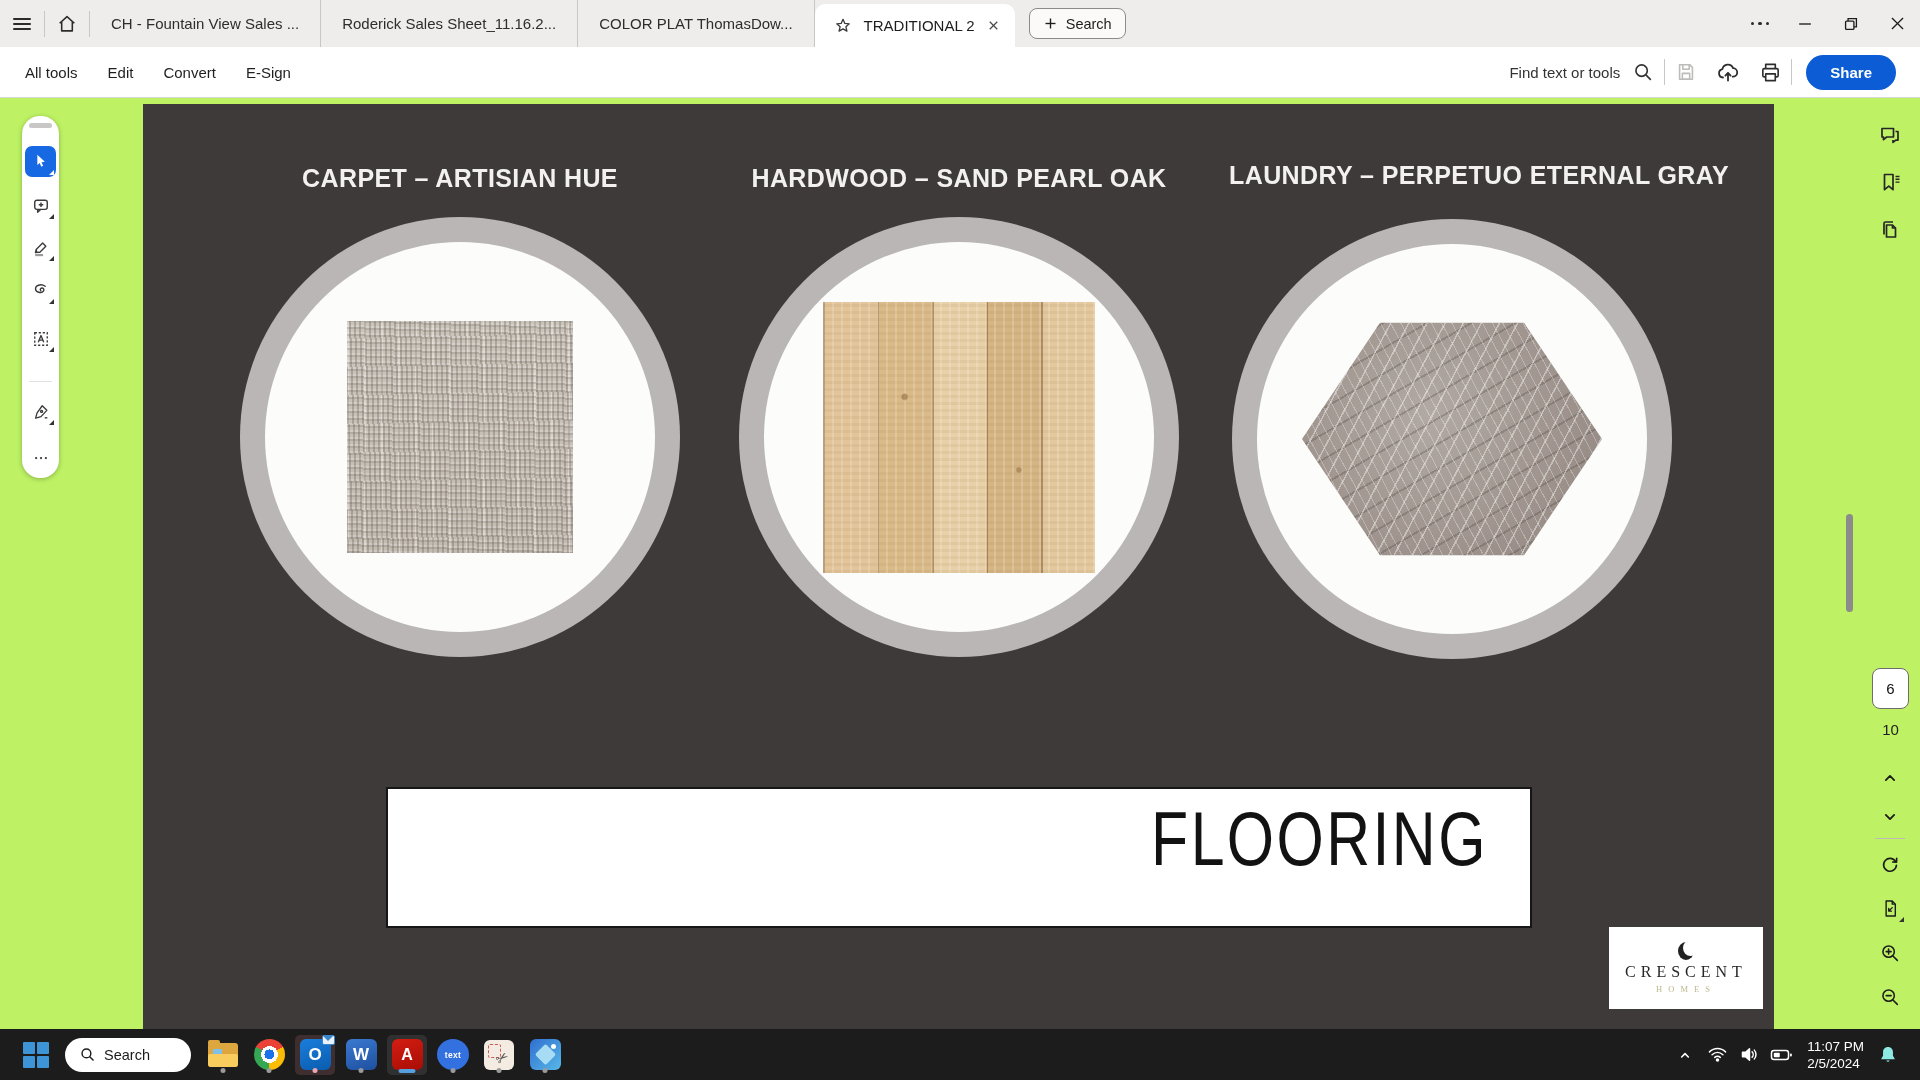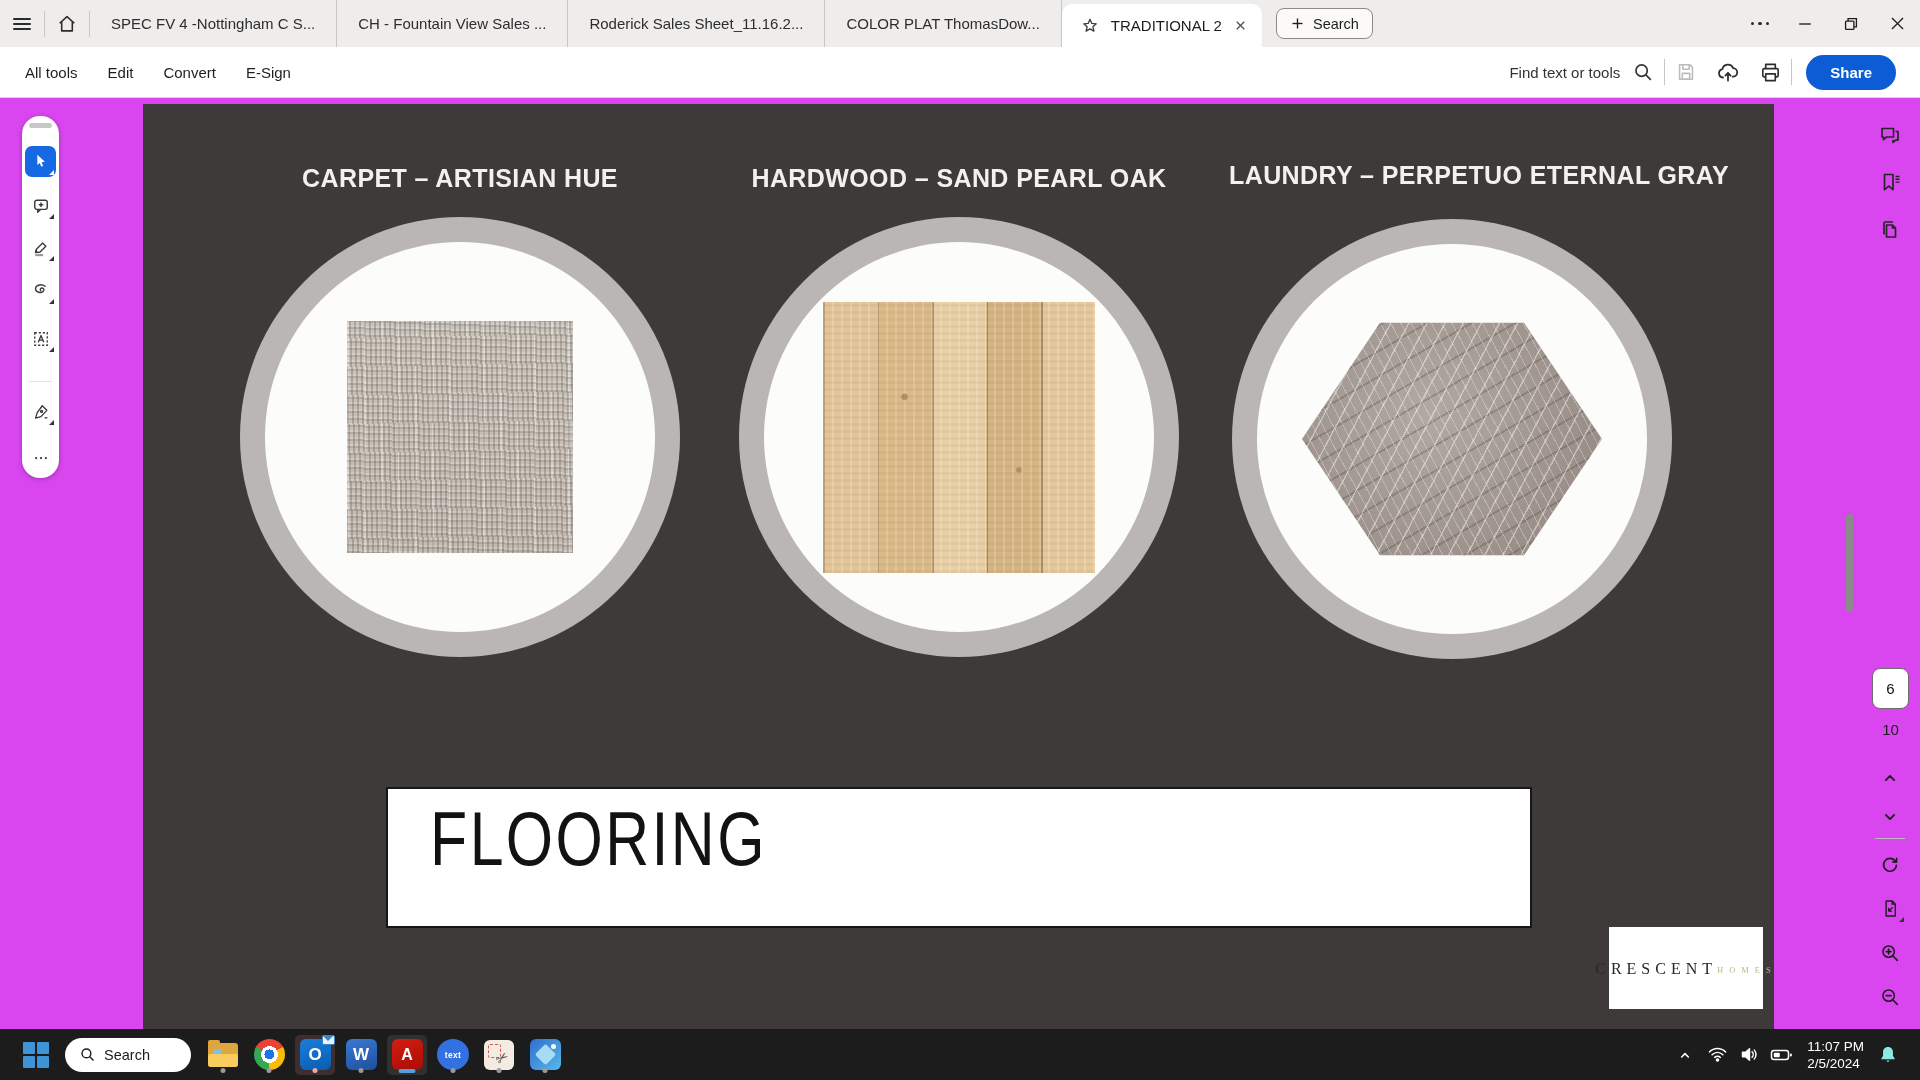--- a/index.html
+++ b/index.html
@@ -22,21 +22,21 @@
   .win-btn{width:46px;height:47px;display:flex;align-items:center;justify-content:center}
 
   
   .menubar{height:51px;background:#fff;border-bottom:1px solid #d8d6d5;display:flex;align-items:center;padding:0 10px}
   .menu-item{padding:0 15px;font-size:15px;color:#1f1f1f;height:51px;display:flex;align-items:center}
   .find{display:flex;align-items:center;gap:12px;font-size:15px;color:#333;padding:0 10px}
   .icon-btn{width:42px;height:38px;display:flex;align-items:center;justify-content:center}
   .share{background:#0b5cd5;color:#fff;font-weight:700;font-size:15px;border-radius:19px;padding:9px 24px;margin:0 14px;border:none}
 
   
-  .viewer{position:relative;width:1920px;height:931px;background:#d946ef}
+  .viewer{position:relative;width:1920px;height:931px;background:#bef264}
   .page{position:absolute;left:143px;top:6px;width:1631px;height:925px;background:#3e3a39;overflow:hidden}
   .sample-label{position:absolute;transform:translateX(-50%);color:#f2f1ef;font-size:25px;font-weight:600;letter-spacing:.4px;white-space:nowrap}
   .ring{position:absolute;width:440px;height:440px;border-radius:50%;background:#b9b6b5;display:flex;align-items:center;justify-content:center}
   .ring-inner{width:390px;height:390px;border-radius:50%;background:#fcfcfb;display:flex;align-items:center;justify-content:center;overflow:hidden}
   .swatch-carpet{width:226px;height:232px;
     background-image:
       repeating-linear-gradient(88deg, rgba(96,88,80,.30) 0 2px, rgba(96,88,80,0) 2px 5px),
       repeating-linear-gradient(2deg, rgba(120,112,104,.25) 0 2px, rgba(255,255,255,.2) 2px 4px, rgba(120,112,104,0) 4px 7px),
       repeating-linear-gradient(90deg, rgba(255,255,255,.3) 0 2px, rgba(255,255,255,0) 2px 17px),
       linear-gradient(#cbc4bb,#c3bbb1)}
@@ -47,23 +47,23 @@
       repeating-linear-gradient(90deg, rgba(255,255,255,.18) 0 2px, rgba(255,255,255,0) 2px 9px),
       repeating-linear-gradient(90deg, rgba(121,84,45,.5) 0 1.5px, rgba(121,84,45,0) 1.5px 54.5px),
       repeating-linear-gradient(0deg, rgba(160,118,66,.10) 0 3px, rgba(160,118,66,0) 3px 7px),
       linear-gradient(90deg,#e2c59a 0 20%,#d9ba88 20% 40%,#e8d0a8 40% 60%,#d5b584 60% 80%,#e4c99f 80% 100%)}
   .swatch-hex{width:300px;height:242px;clip-path:polygon(26% 2%,74% 2%,100% 50%,74% 98%,26% 98%,0 50%);
     background-image:
       repeating-linear-gradient(118deg, rgba(255,255,255,.4) 0 1.5px, rgba(255,255,255,0) 1.5px 16px),
       repeating-linear-gradient(62deg, rgba(255,255,255,.28) 0 1px, rgba(255,255,255,0) 1px 9px),
       repeating-linear-gradient(150deg, rgba(75,66,60,.28) 0 2px, rgba(75,66,60,0) 2px 22px),
       radial-gradient(circle at 42% 40%, #b3a9a4, #a0968f 55%, #8e837d)}
-  .title-box{position:absolute;left:243px;top:683px;width:1146px;height:141px;background:#fff;border:2px solid #161616;text-align:left}
+  .title-box{position:absolute;left:243px;top:683px;width:1146px;height:141px;background:#fff;border:2px solid #161616;text-align:right}
   .title-box span{display:inline-block;margin-top:6px;font-size:76px;font-weight:400;color:#121212;letter-spacing:3px;transform:scaleX(.8)}
-  .logo{position:absolute;left:1466px;top:823px;width:154px;height:82px;background:#fff;display:flex;flex-direction:row;align-items:center;justify-content:center}
+  .logo{position:absolute;left:1466px;top:823px;width:154px;height:82px;background:#fff;display:flex;flex-direction:column;align-items:center;justify-content:center}
   .crescent{width:16px;height:18px;position:relative;overflow:hidden;margin-bottom:1px}
   .crescent::before{content:"";position:absolute;inset:0;border-radius:50%;background:#222}
   .crescent::after{content:"";position:absolute;left:5px;top:-2px;width:15px;height:16px;border-radius:50%;background:#fff}
   .logo-name{font-family:"Liberation Serif",serif;font-size:16px;letter-spacing:5px;color:#272727;margin-top:2px}
   .logo-sub{font-family:"Liberation Serif",serif;font-size:8.5px;letter-spacing:6px;color:#bdb88c;margin-top:3px}
 
   
   .tools{position:absolute;left:22px;top:18px;width:37px;height:362px;background:#fff;border-radius:18px;box-shadow:0 1px 5px rgba(0,0,0,.28)}
   .drag-pill{position:absolute;left:7px;top:7px;width:23px;height:5px;border-radius:3px;background:#c9c7c5}
   .tool{position:absolute;left:3px;width:31px;height:31px;border-radius:7px;display:flex;align-items:center;justify-content:center}
@@ -133,23 +133,20 @@
       </span>
   </div>
   <div class="vdiv"></div>
   <div class="tb-btn clickable">
     <svg width="22" height="22" viewBox="0 0 24 24" fill="none" stroke="#2b2b2b" stroke-width="1.7" stroke-linejoin="round">
         <path d="M4 11.2 12 4l8 7.2M6.2 9.6v9.9h11.6V9.6"></path>
       </svg>
   </div>
   <div class="vdiv"></div>
   <div class="tab clickable">
-      <span>SPEC FV 4 -Nottingham C S...</span>
-    </div>
-  <div class="tab clickable">
       <span>CH - Fountain View Sales ...</span>
     </div>
   <div class="tab clickable">
       <span>Roderick Sales Sheet_11.16.2...</span>
     </div>
   <div class="tab clickable">
       <span>COLOR PLAT ThomasDow...</span>
     </div>
   <div class="tab-active clickable">
     <svg width="20" height="20" viewBox="0 0 24 24" fill="none" stroke="#3a3a3a" stroke-width="1.6" stroke-linejoin="round">

